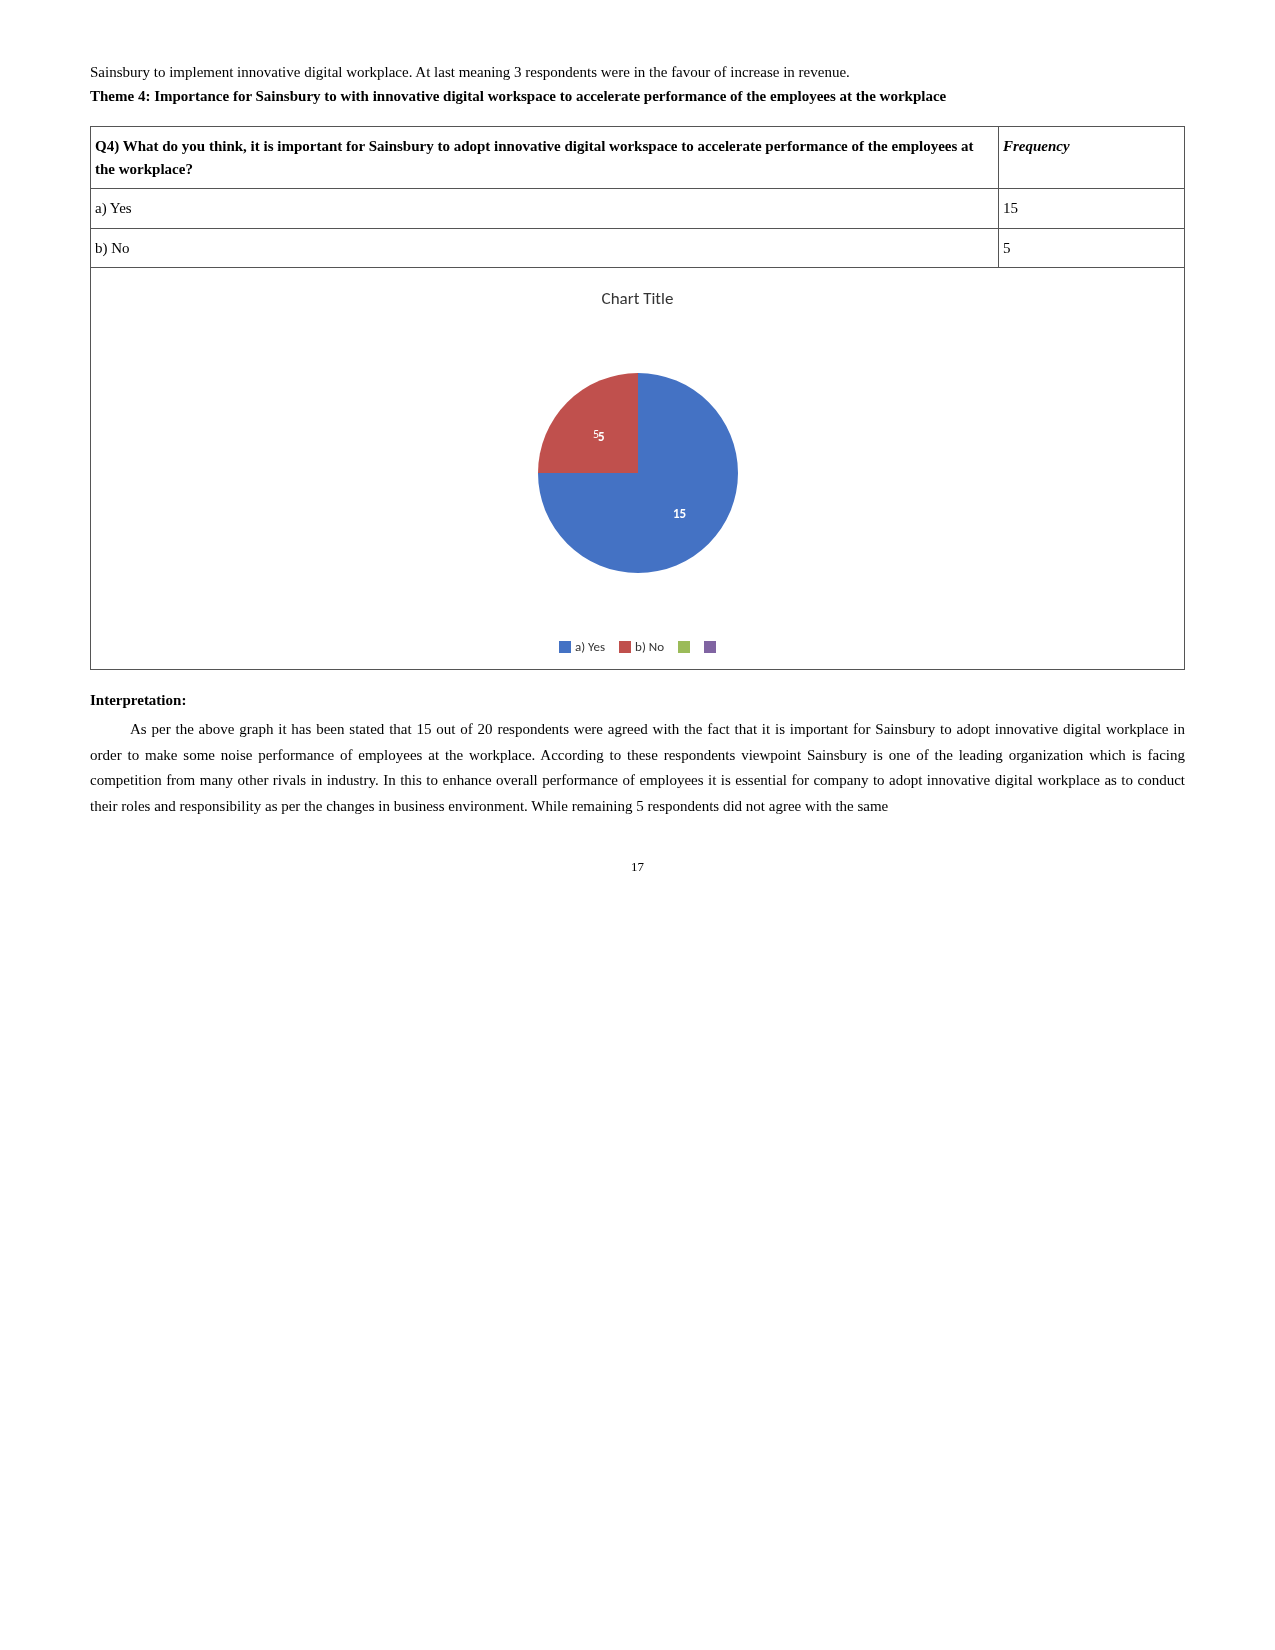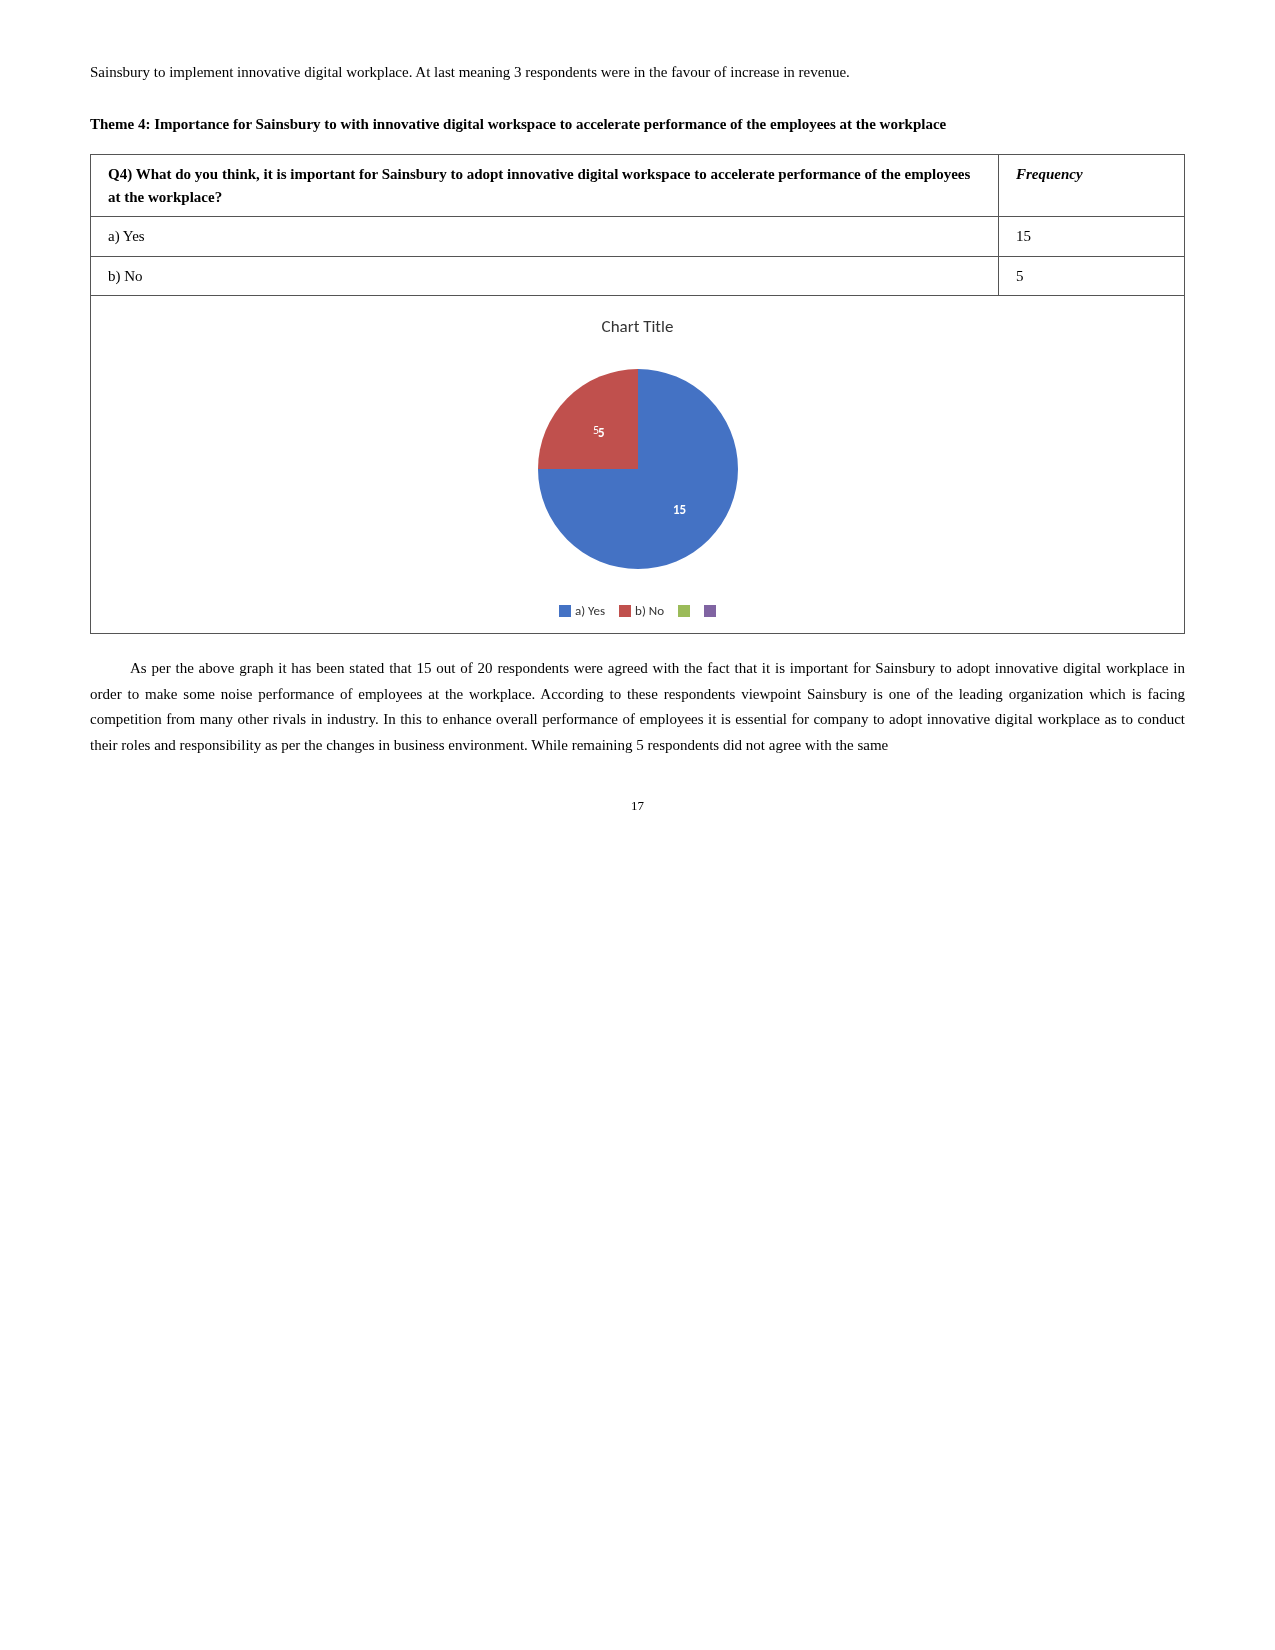--- a/index.html
+++ b/index.html
@@ -6,38 +6,37 @@
     body {
       background: #fff;
       font-family: "Times New Roman", Times, serif;
       font-size: 15px;
       color: #000;
       width: 1275px;
       min-height: 1650px;
       padding: 60px 90px;
     }
     .intro-text {
-      margin-bottom: 28px;
       line-height: 1.6;
       text-align: justify;
     }
     .theme-heading {
       font-weight: bold;
       text-align: justify;
       margin-bottom: 18px;
       line-height: 1.6;
     }
     .data-table {
       width: 100%;
       border-collapse: collapse;
       margin-bottom: 0;
     }
     .data-table td {
       border: 1px solid #555;
-      padding: 8px 17px;
+      padding: 8px 4px;
       vertical-align: top;
       line-height: 1.5;
     }
     .data-table .question-cell {
       width: 83%;
       font-weight: bold;
     }
     .data-table .freq-cell {
       width: 17%;
       font-weight: bold;
@@ -48,20 +47,21 @@
     }
     .chart-container {
       border: 1px solid #555;
       border-top: none;
       padding: 20px 10px 15px 10px;
       background: #fff;
       display: flex;
       flex-direction: column;
       align-items: center;
       margin-bottom: 22px;
+      gap: 32px;
     }
     .chart-title {
       font-size: 17px;
       font-family: Calibri, Arial, sans-serif;
       color: #333;
       margin-bottom: 12px;
     }
     .pie-legend {
       display: flex;
       align-items: center;
@@ -152,18 +152,19 @@
     <div class="legend-item">
       <span class="legend-box" style="background:#9BBB59;"></span>
     </div>
     <div class="legend-item">
       <span class="legend-box" style="background:#8064A2;"></span>
     </div>
   </div>
 </div>
 
 <div>
+  <p class="interpretation-heading">Interpretation:</p>
   <div class="interpretation-text">
     <p>As per the above graph it has been stated that 15 out of 20 respondents were agreed with the fact that it is important for Sainsbury to adopt innovative digital workplace in order to make some noise performance of employees at the workplace. According to these respondents viewpoint Sainsbury is one of the leading organization which is facing competition from many other rivals in industry. In this to enhance overall performance of employees it is essential for company to adopt innovative digital workplace as to conduct their roles and responsibility as per the changes in business environment. While remaining 5 respondents did not agree with the same</p>
   </div>
 </div>
 
 <div class="page-number">17</div>
 
 </body></html>

